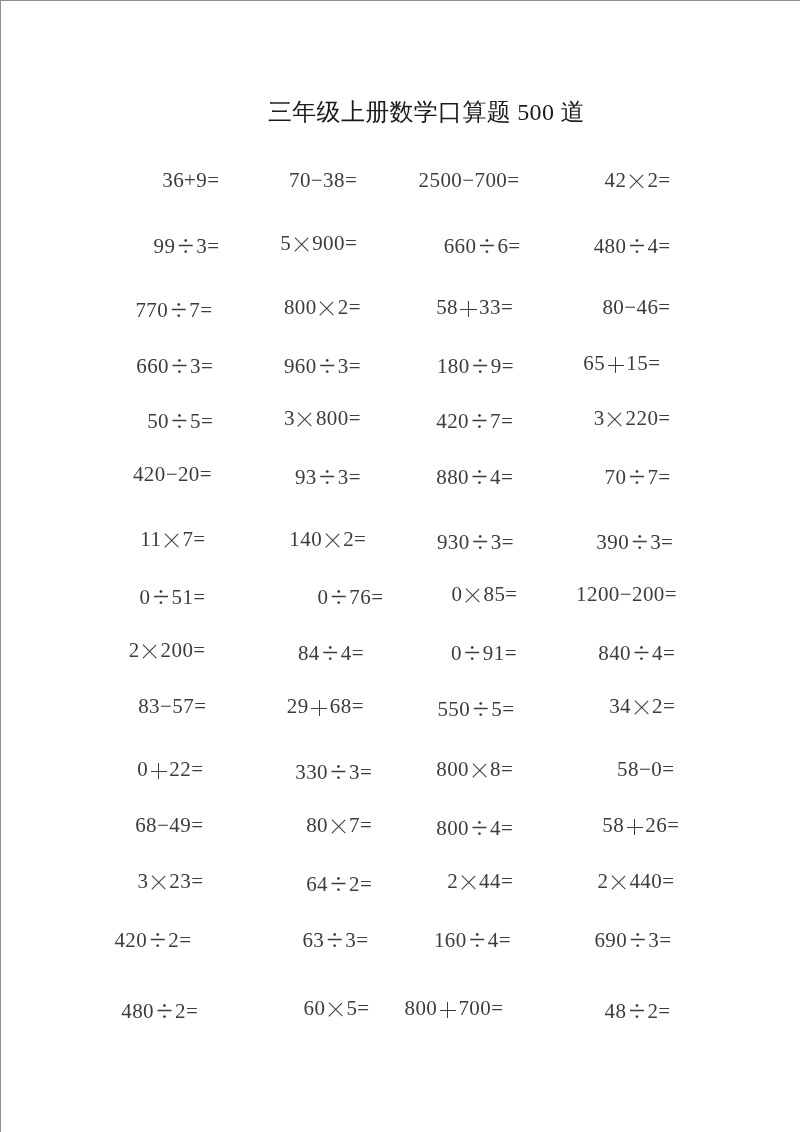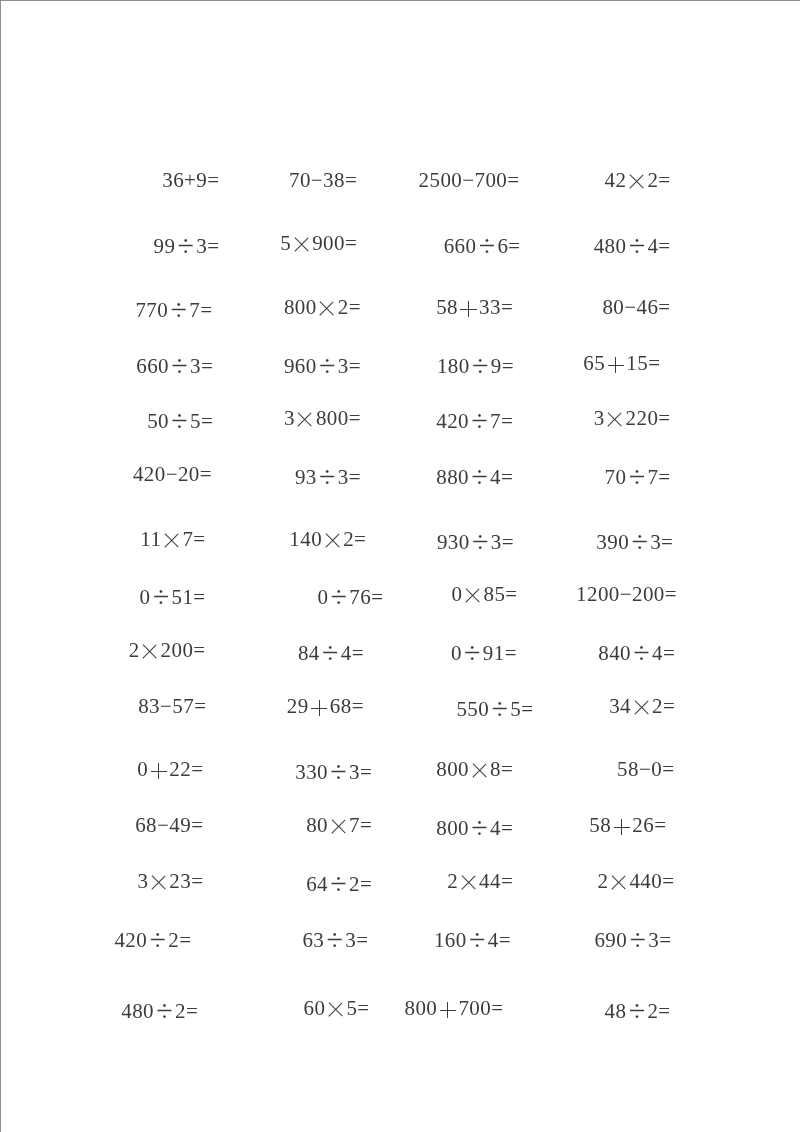--- a/index.html
+++ b/index.html
@@ -104,20 +104,21 @@
     display: block;
     background: currentColor;
   }
   .op-plus b.h { left: 2.4px; width: 16.2px; height: 1.2px; top: -5.5px; }
   .op-plus b.v { left: 9.9px; width: 1.2px; height: 16.0px; top: -13.3px; }
 </style>
 </head>
 <body>
 
 <div id="page">
+  <div id="title">三年级上册数学口算题 500 道</div>
   <div id="grid">
       <div class="prow" style="top: 179px;">
         <div class="cell" style="right: 581.9px;">36+9=</div>
         <div class="cell" style="right: 444.2px;">70−38=</div>
         <div class="cell" style="right: 281.9px;">2500−700=</div>
         <div class="cell" style="right: 130.8px;">42<span class="op-mul"><i class="a"></i><i class="b"></i></span>2=</div>
       </div>
       <div class="prow" style="top: 242px;">
         <div class="cell" style="right: 581.9px;">99<span class="op op-div">÷</span>3=</div>
         <div class="cell" style="right: 444.2px;">5<span class="op-mul"><i class="a"></i><i class="b"></i></span>900=</div>
@@ -162,34 +163,34 @@
       </div>
       <div class="prow" style="top: 649px;">
         <div class="cell" style="right: 595.8px;">2<span class="op-mul"><i class="a"></i><i class="b"></i></span>200=</div>
         <div class="cell" style="right: 437.5px;">84<span class="op op-div">÷</span>4=</div>
         <div class="cell" style="right: 284.5px; margin-left: 48px;">0<span class="op op-div">÷</span>91=</div>
         <div class="cell" style="right: 126.2px;">840<span class="op op-div">÷</span>4=</div>
       </div>
       <div class="prow" style="top: 705px;">
         <div class="cell" style="right: 595px;">83−57=</div>
         <div class="cell" style="right: 437.5px;">29<span class="op-plus"><b class="h"></b><b class="v"></b></span>68=</div>
-        <div class="cell" style="right: 268px;">550<span class="op op-div">÷</span>5=</div>
+        <div class="cell" style="right: 287px;">550<span class="op op-div">÷</span>5=</div>
         <div class="cell" style="right: 126.2px;">34<span class="op-mul"><i class="a"></i><i class="b"></i></span>2=</div>
       </div>
       <div class="prow" style="top: 768px;">
         <div class="cell" style="right: 598px;">0<span class="op-plus"><b class="h"></b><b class="v"></b></span>22=</div>
         <div class="cell" style="right: 429.2px;">330<span class="op op-div">÷</span>3=</div>
         <div class="cell" style="right: 288.2px;">800<span class="op-mul"><i class="a"></i><i class="b"></i></span>8=</div>
         <div class="cell" style="right: 127px;">58−0=</div>
       </div>
       <div class="prow" style="top: 824px;">
         <div class="cell" style="right: 598px;">68−49=</div>
         <div class="cell" style="right: 429.2px;">80<span class="op-mul"><i class="a"></i><i class="b"></i></span>7=</div>
         <div class="cell" style="right: 288.2px;">800<span class="op op-div">÷</span>4=</div>
-        <div class="cell" style="right: 135px; text-align: center;">58<span class="op-plus"><b class="h"></b><b class="v"></b></span>26=</div>
+        <div class="cell" style="right: 122px; text-align: center;">58<span class="op-plus"><b class="h"></b><b class="v"></b></span>26=</div>
       </div>
       <div class="prow" style="top: 880px;">
         <div class="cell" style="right: 598px;">3<span class="op-mul"><i class="a"></i><i class="b"></i></span>23=</div>
         <div class="cell" style="right: 429.2px;">64<span class="op op-div">÷</span>2=</div>
         <div class="cell" style="right: 288.2px;">2<span class="op-mul"><i class="a"></i><i class="b"></i></span>44=</div>
         <div class="cell" style="right: 127px;">2<span class="op-mul"><i class="a"></i><i class="b"></i></span>440=</div>
       </div>
       <div class="prow" style="top: 936px;">
         <div class="cell" style="right: 610px; font-family: Liberation Serif, serif;">420<span class="op op-div">÷</span>2=</div>
         <div class="cell" style="right: 433px;">63<span class="op op-div">÷</span>3=</div>

